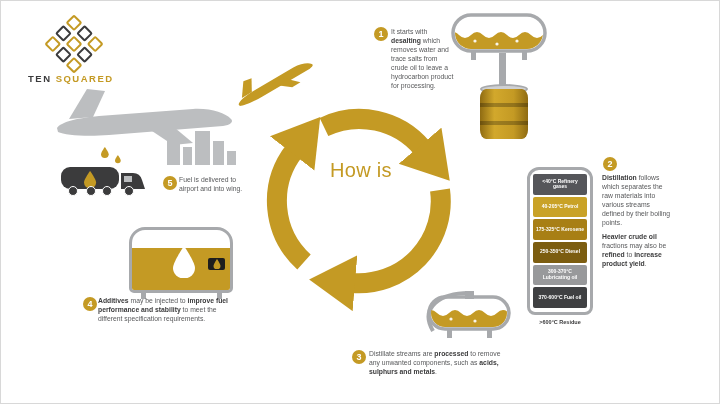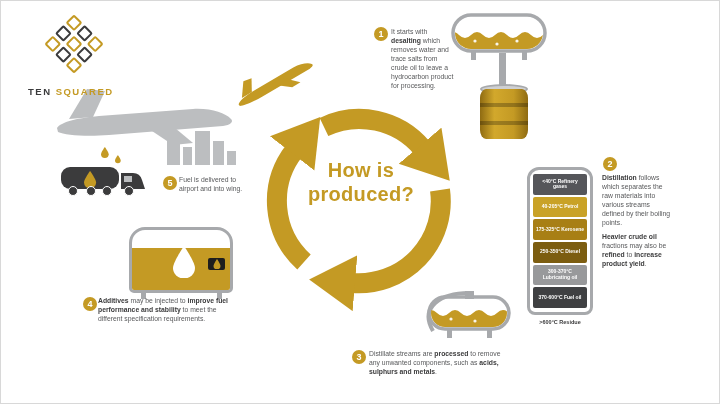--- a/index.html
+++ b/index.html
@@ -5,25 +5,25 @@
   *{margin:0;padding:0;box-sizing:border-box}
   html,body{background:#9a9a9a}
   body{font-family:"Liberation Sans",sans-serif}
   .canvas{position:relative;width:720px;height:404px;margin:0 auto;background:#fff;border:1px solid #d8d8d8;overflow:hidden}
   .scene{position:absolute;left:0;top:0}
 
   
   .logo-mark{position:absolute;left:52px;top:22px;width:42px;height:42px;transform:rotate(45deg);display:grid;grid-template-columns:repeat(3,1fr);grid-template-rows:repeat(3,1fr);gap:3px}
   .sq{border:2.5px solid;border-radius:2px}
   .sq.g{border-color:#C49A24}.sq.d{border-color:#3b3b3c}
-  .logo-text{position:absolute;left:27px;top:85px;font-size:9.5px;font-weight:bold;letter-spacing:1.5px;color:#3b3b3c;white-space:nowrap}
+  .logo-text{position:absolute;left:27px;top:72px;font-size:9.5px;font-weight:bold;letter-spacing:1.5px;color:#3b3b3c;white-space:nowrap}
   .logo-text .gold{color:#C49A24}
 
   
-  .title{position:absolute;left:294px;top:158px;width:132px;text-align:center;color:#C49A24;font-size:20px;font-weight:bold;line-height:1.18;letter-spacing:.3px}
+  .title{position:absolute;left:294px;top:158px;width:132px;text-align:center;color:#C49A24;font-size:20px;font-weight:normal;line-height:1.18;letter-spacing:.3px}
 
   
   .badge{position:absolute;width:14px;height:14px;border-radius:50%;background:#C49A24;color:#fff;font-size:9px;font-weight:bold;display:flex;align-items:center;justify-content:center}
   .badge1{left:373px;top:26px}.badge2{left:602px;top:156px}.badge3{left:351px;top:349px}.badge4{left:82px;top:296px}.badge5{left:162px;top:175px}
 
   
   .step{position:absolute;font-size:6.8px;line-height:1.32;color:#58595b}
   .step .b{font-weight:bold;color:#3b3b3c}
   .step .para + .para{margin-top:5px}
   .step1{left:390px;top:27px;width:64px}
@@ -125,21 +125,20 @@
       <span class="sq d"></span>
       <span class="sq g"></span>
   </div>
   <div class="logo-text">
     <span>TEN</span>
     <span class="gold">SQUARED</span>
   </div>
 
   <div class="title">
     <div>How is</div>
-    <div>produced?</div>
   </div>
 
   <div class="desalter">
     <svg width="96" height="50">
       <defs>
           <clipPath id="clip-desalter">
             <rect x="4" y="4" width="88" height="32" rx="16"></rect>
           </clipPath>
         </defs>
       <g clip-path="url(#clip-desalter)">

